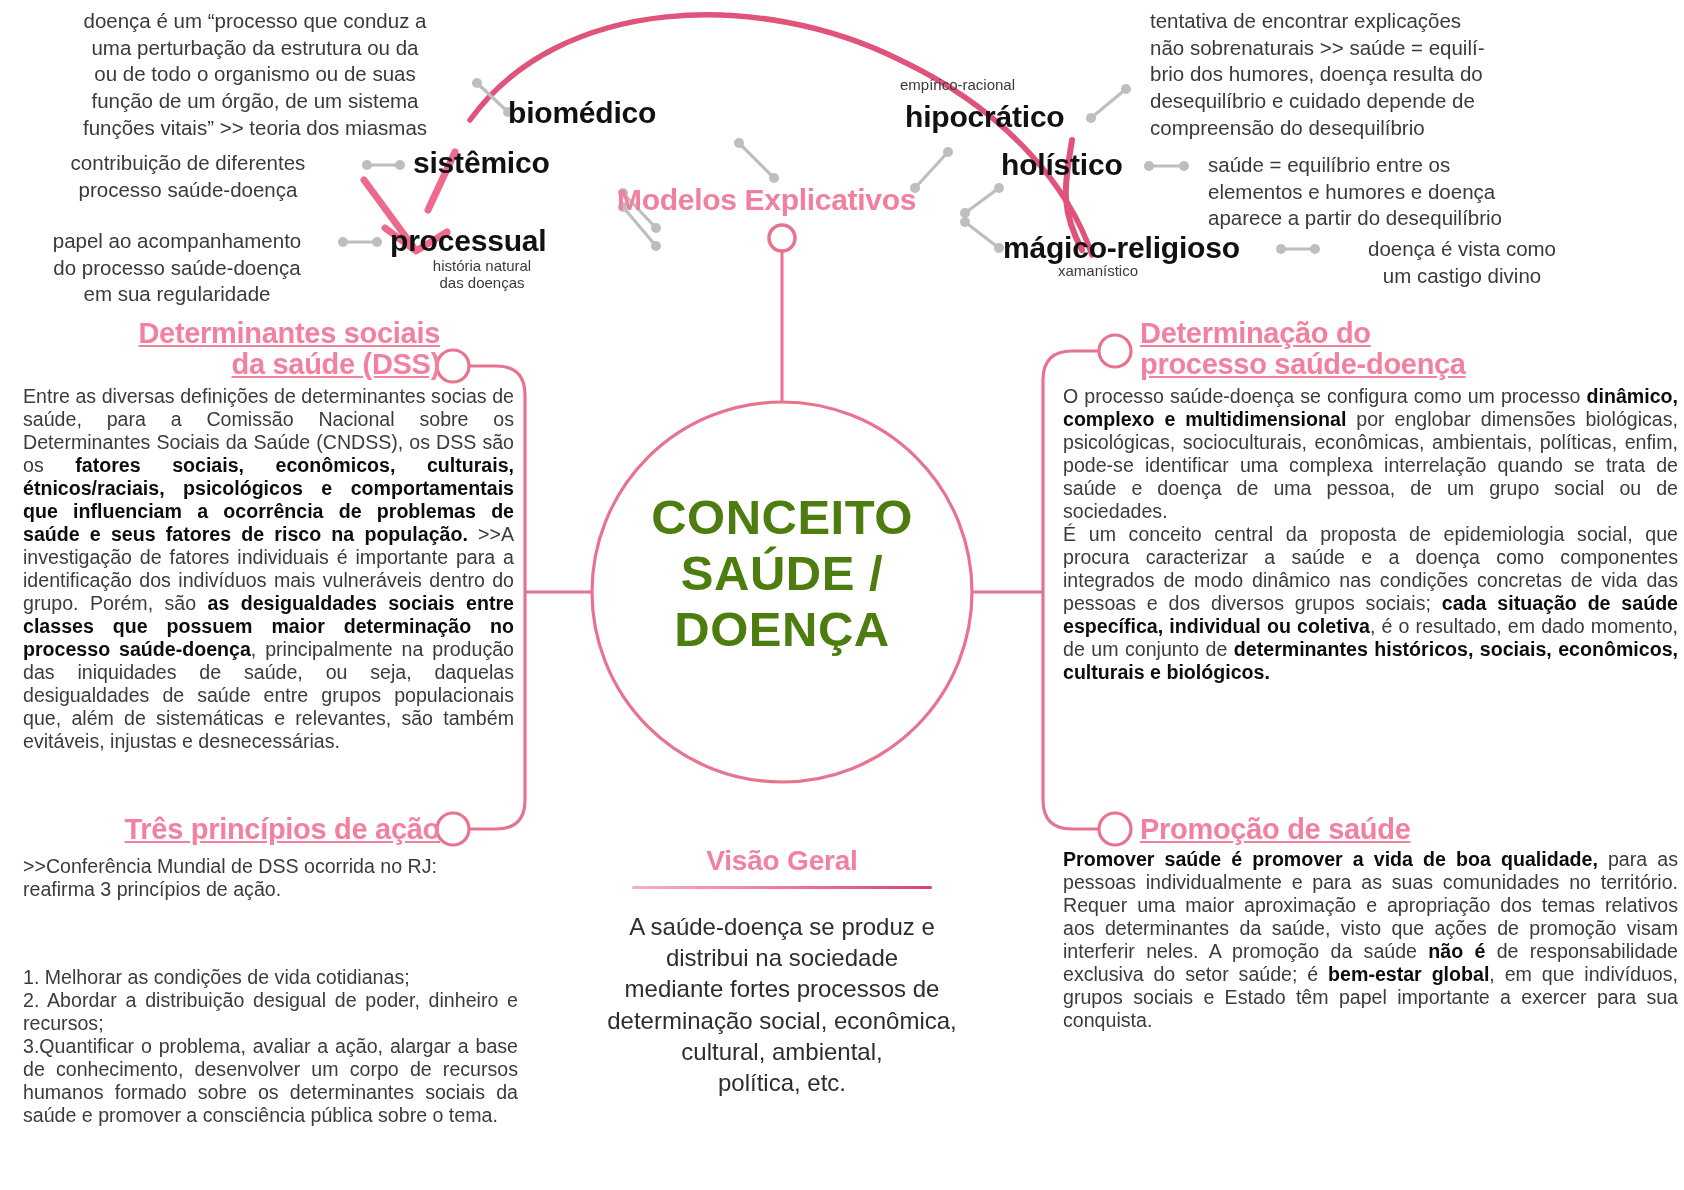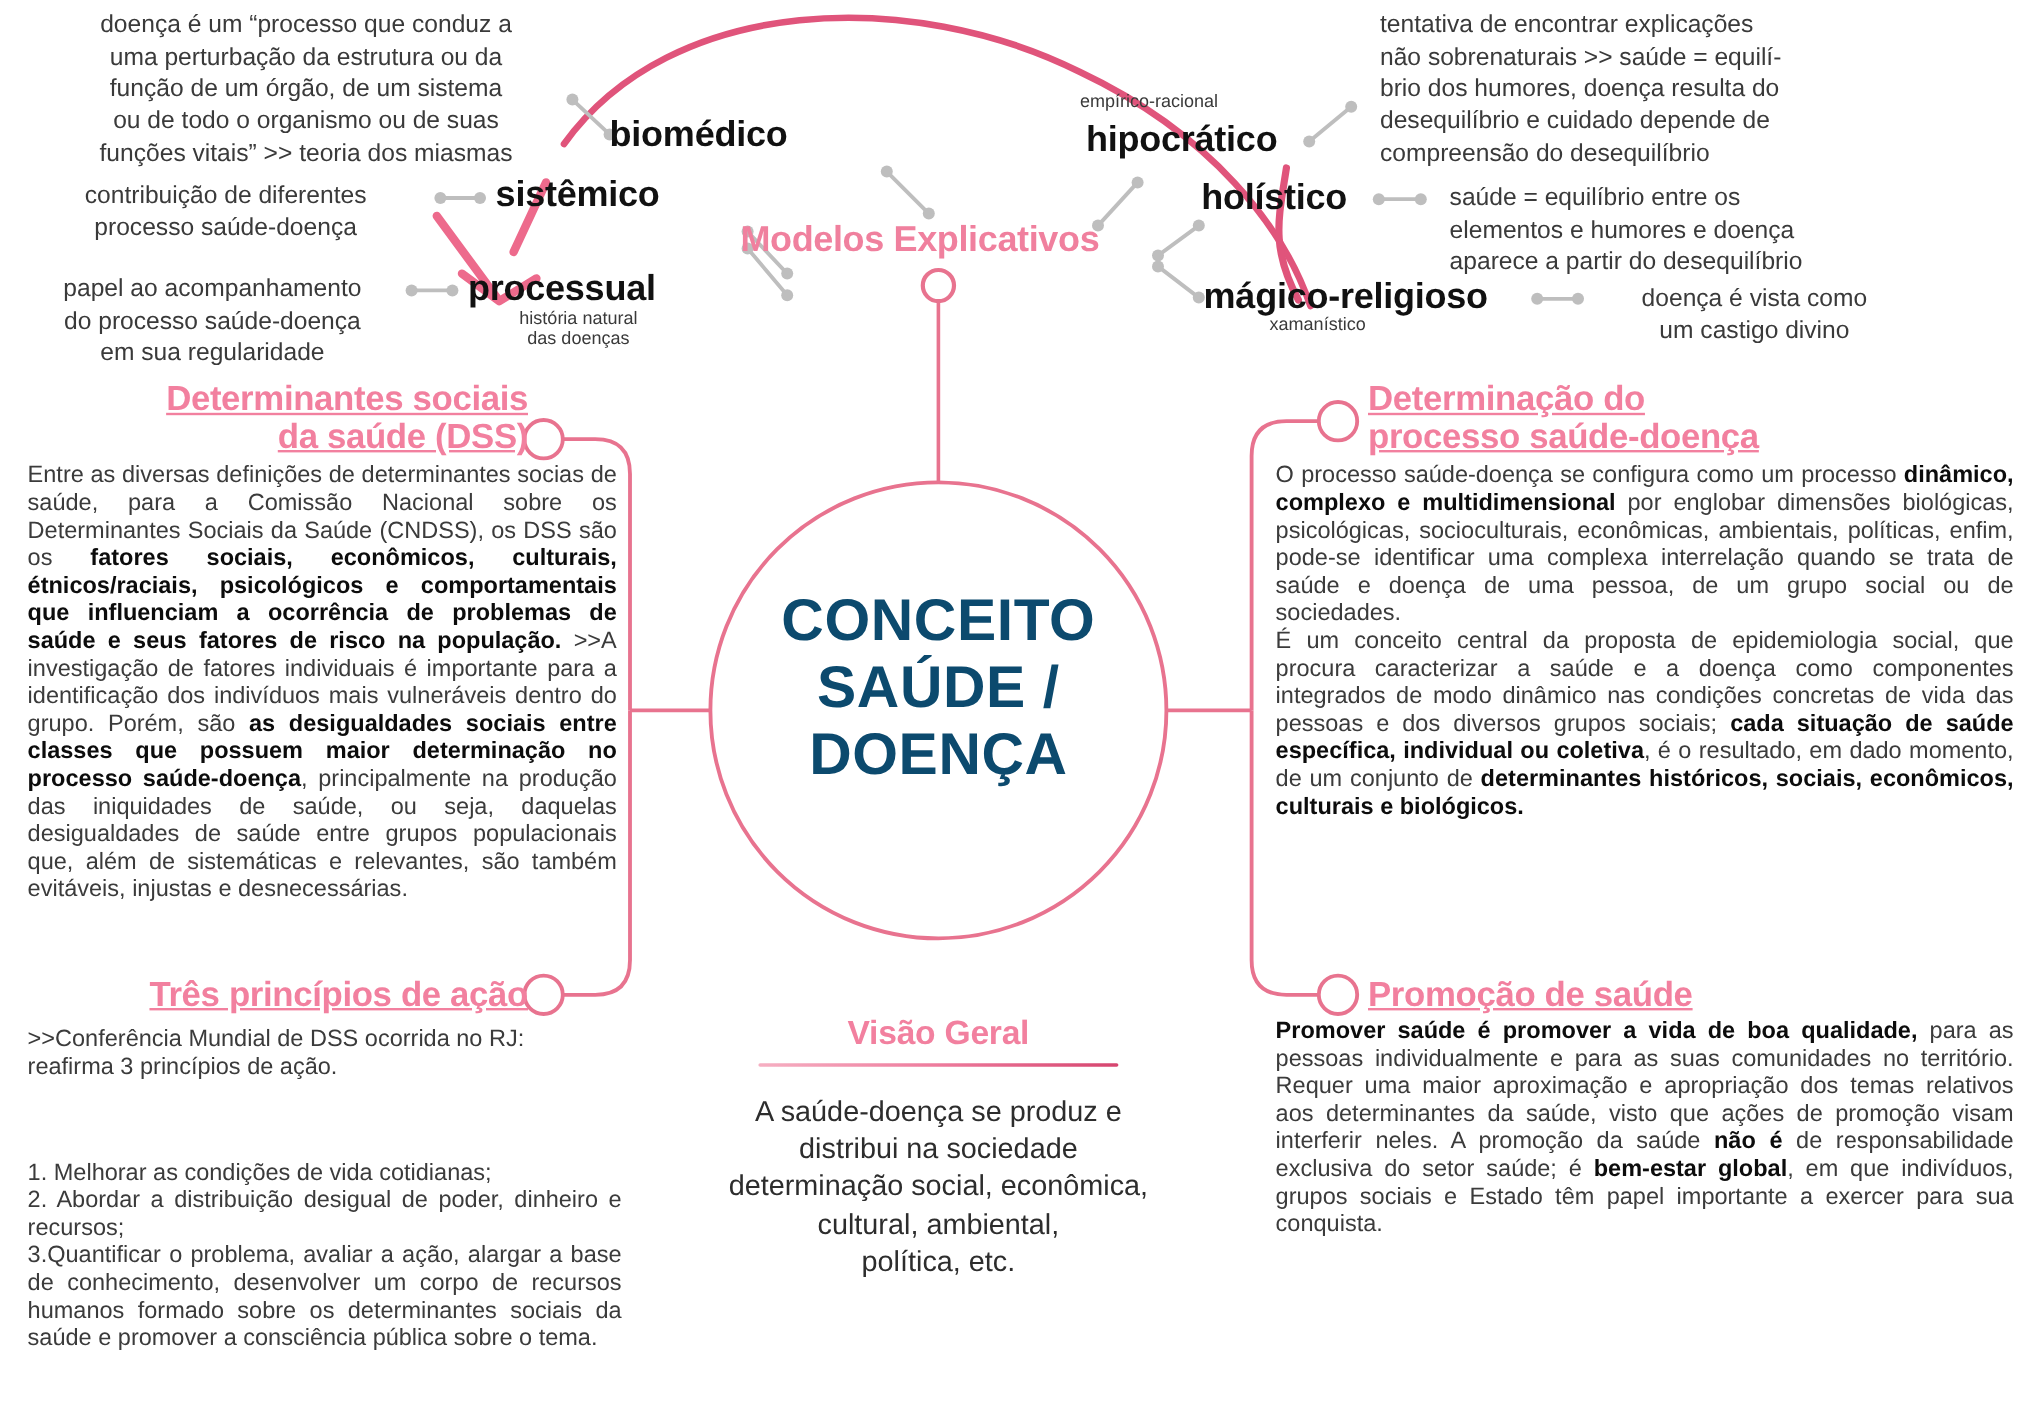--- a/index.html
+++ b/index.html
@@ -36,21 +36,21 @@
   
   .body-txt{
     font-size:19.6px;line-height:1.175;color:#3b3b3b;text-align:justify;
     text-justify:inter-word;
   }
   .body-txt b{color:#0c0c0c;font-weight:bold;}
   .body-txt.nojust{text-align:left;}
 
   
   .center-label{
-    color:#0c4a6e;font-weight:bold;font-size:49px;line-height:1.14;
+    color:#4d7c0f;font-weight:bold;font-size:49px;line-height:1.14;
     text-align:center;letter-spacing:0.5px;
   }
 
   
   .vg-title{color:#F2809F;font-weight:bold;font-size:28px;text-align:center;letter-spacing:-0.2px;}
   .vg-rule{height:3px;width:300px;margin:9px auto 0 auto;
     background:linear-gradient(90deg,#F6AFC2 0%,#EE7D9E 48%,#D6456F 100%);border-radius:2px;}
   .vg-body{font-size:24px;line-height:1.30;text-align:center;color:#2d2d2d;}
 </style>
 </head>
@@ -140,22 +140,22 @@
   <path d="M 455 152 L 428 210" fill="none" stroke="#ED6A8C" stroke-width="7" stroke-linecap="round"></path>
   <path d="M 364 180 L 414 248" fill="none" stroke="#ED6A8C" stroke-width="7" stroke-linecap="round"></path>
   <path d="M 385 228 L 416 251 L 447 232" fill="none" stroke="#ED6A8C" stroke-width="7" stroke-linecap="round" stroke-linejoin="round"></path>
 
   <path d="M 1072 140 C 1066 180 1058 205 1082 250" fill="none" stroke="#E0547B" stroke-width="6" stroke-linecap="round"></path>
 </svg>
 
 <div class="abs leaf" style="left:40px;top:8px;width:430px;text-align:center;">
   <div>doença é um “processo que conduz a</div>
   <div>uma perturbação da estrutura ou da</div>
+  <div>ou de todo o organismo ou de suas</div>
   <div>função de um órgão, de um sistema</div>
-  <div>ou de todo o organismo ou de suas</div>
   <div>funções vitais” &gt;&gt; teoria dos miasmas</div>
 </div>
 
 <div class="abs leaf" style="left:16px;top:150px;width:344px;text-align:center;">
   <div>contribuição de diferentes</div>
   <div>processo saúde-doença</div>
 </div>
 
 <div class="abs leaf" style="left:12px;top:228px;width:330px;text-align:center;">
   <div>papel ao acompanhamento</div>
@@ -229,17 +229,18 @@
   <div>SAÚDE /</div>
   <div>DOENÇA</div>
 </div>
 
 <div class="abs" style="left:532px;top:845px;width:500px;">
   <div class="vg-title">Visão Geral</div>
   <div class="vg-rule"></div>
   <div class="vg-body" style="margin-top:22px;">
     <div>A saúde-doença se produz e</div>
     <div>distribui na sociedade</div>
+    <div>mediante fortes processos de</div>
     <div>determinação social, econômica,</div>
     <div>cultural, ambiental,</div>
     <div>política, etc.</div>
   </div>
 </div>
 
 </body></html>

